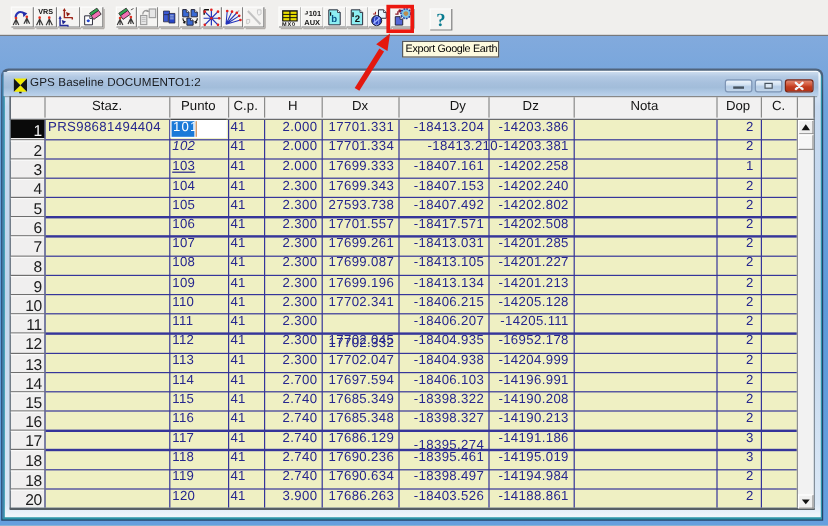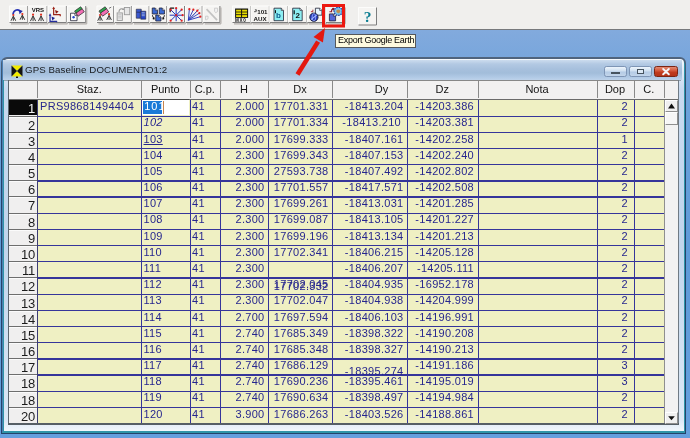--- a/index.html
+++ b/index.html
@@ -421,21 +421,21 @@
 <div class="cell" style="left:192.0px;top:100.20px;color:#26268e;">41</div>
 <div class="cell num" style="left:220.5px;top:100.20px;width:44.0px;color:#26268e;">2.000</div>
 <div class="cell num" style="left:268.5px;top:100.20px;width:60.0px;color:#26268e;">17701.331</div>
 <div class="cell num" style="left:332.5px;top:100.20px;width:71.0px;color:#26268e;">-18413.204</div>
 <div class="cell num" style="left:407.5px;top:100.20px;width:66.5px;color:#26268e;">-14203.386</div>
 <div class="cell num" style="left:597.0px;top:100.20px;width:31.0px;color:#26268e;">2</div>
 <div class="cell" style="left:143.5px;top:116.38px;color:#26268e;font-style:italic;">102</div>
 <div class="cell" style="left:192.0px;top:116.38px;color:#26268e;">41</div>
 <div class="cell num" style="left:220.5px;top:116.38px;width:44.0px;color:#26268e;">2.000</div>
 <div class="cell num" style="left:268.5px;top:116.38px;width:60.0px;color:#26268e;">17701.334</div>
-<div class="cell num" style="left:330px;top:116.38px;width:71.0px;color:#26268e;">-18413.210</div>
+<div class="cell num" style="left:344px;top:116.38px;width:71.0px;color:#26268e;">-18413.210</div>
 <div class="cell num" style="left:407.5px;top:116.38px;width:66.5px;color:#26268e;">-14203.381</div>
 <div class="cell num" style="left:597.0px;top:116.38px;width:31.0px;color:#26268e;">2</div>
 <div class="cell" style="left:143.5px;top:132.56px;color:#26268e;text-decoration:underline;">103</div>
 <div class="cell" style="left:192.0px;top:132.56px;color:#26268e;">41</div>
 <div class="cell num" style="left:220.5px;top:132.56px;width:44.0px;color:#26268e;">2.000</div>
 <div class="cell num" style="left:268.5px;top:132.56px;width:60.0px;color:#26268e;">17699.333</div>
 <div class="cell num" style="left:332.5px;top:132.56px;width:71.0px;color:#26268e;">-18407.161</div>
 <div class="cell num" style="left:407.5px;top:132.56px;width:66.5px;color:#26268e;">-14202.258</div>
 <div class="cell num" style="left:597.0px;top:132.56px;width:31.0px;color:#26268e;">1</div>
 <div class="cell" style="left:143.5px;top:148.74px;color:#26268e;">104</div>

